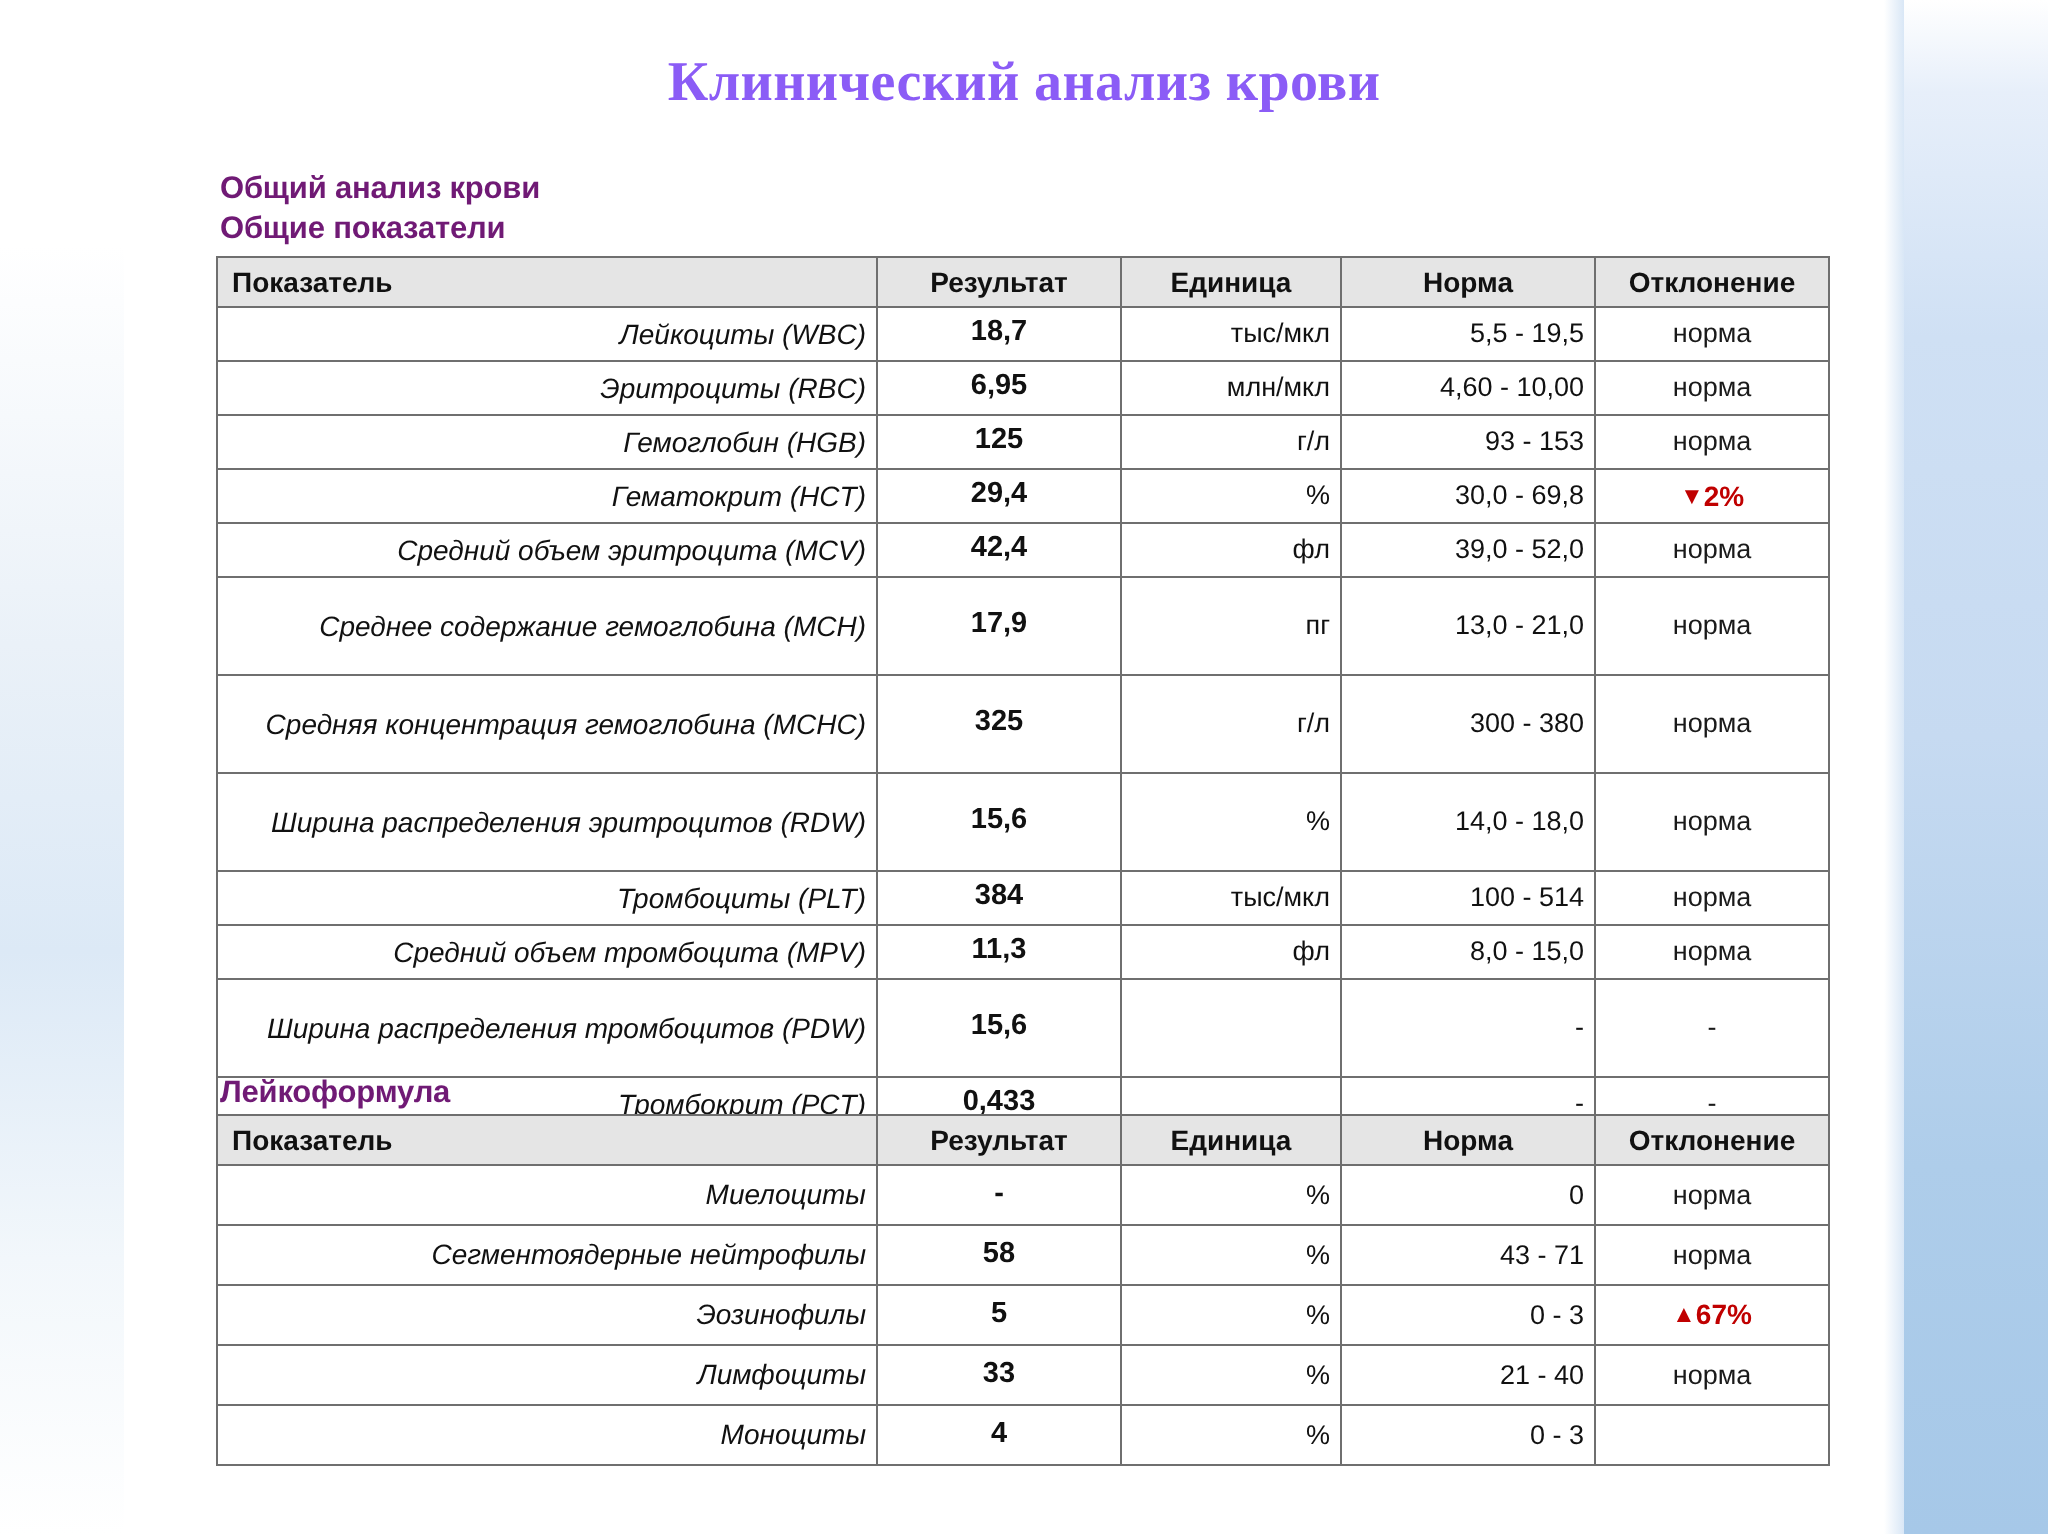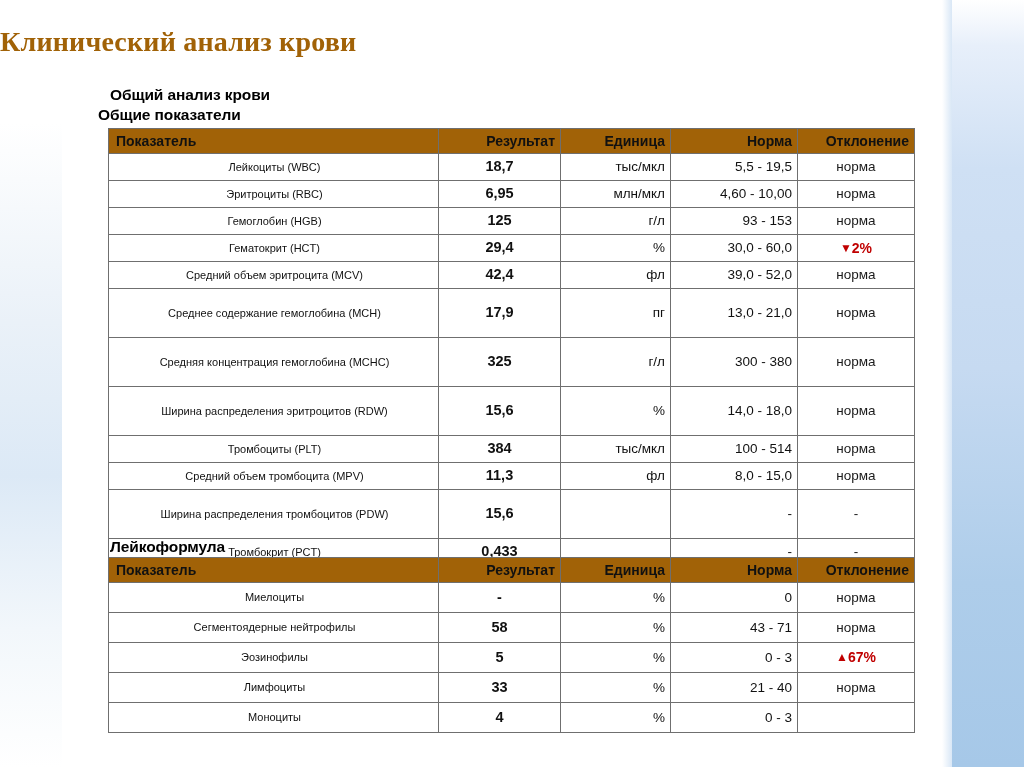--- a/index.html
+++ b/index.html
@@ -56,39 +56,39 @@
     z-index: 2;
     width: 1024px;
     height: 767px;
   }
 
   
   #doc-title {
     position: absolute;
     left: 0; top: 26px;
     width: 1024px;
-    text-align: left;
+    text-align: center;
     font-family: "Liberation Serif", "DejaVu Serif", serif;
     font-weight: bold;
     font-size: 28px;
-    color: #a16207;
+    color: #8b5cf6;
     letter-spacing: 0.2px;
   }
 
   
   .section-caption {
     position: absolute;
     font-weight: bold;
     font-size: 15.5px;
-    color: #000000;
+    color: #701a75;
     white-space: nowrap;
     letter-spacing: -0.1px;
   }
   #caption-oak-1   { left: 110px; top: 86px; }
-  #caption-oak-2   { left: 98px; top: 106px; }
+  #caption-oak-2   { left: 110px; top: 106px; }
   #caption-leuko   { left: 110px; top: 538px; }
 
   
   .lab-table {
     position: absolute;
     border-collapse: collapse;
     table-layout: fixed;
     background: #ffffff;
     font-size: 13.5px;
     color: #111111;
@@ -104,37 +104,38 @@
 
   .lab-table th,
   .lab-table td {
     border: 1px solid #6f6f6f;
     padding: 2px 5px;
     vertical-align: middle;
     line-height: 1.18;
   }
 
   .lab-table thead th {
-    background: #a16207;
+    background: #e5e5e5;
     font-weight: bold;
     font-size: 14px;
     height: 22px;
     padding-top: 1px;
     padding-bottom: 1px;
   }
   th.h-name { text-align: left;   padding-left: 7px; }
   th.h-res,
   th.h-unit,
   th.h-norm,
-  th.h-dev  { text-align: right; }
+  th.h-dev  { text-align: center; }
 
   td.cell-name {
-    text-align: center;
+    text-align: right;
     padding-left: 7px;
-    font-size: 11px;
+    font-size: 14px;
+    font-style: italic;
   }
   td.cell-res {
     text-align: center;
     font-weight: bold;
     font-size: 14.5px;
   }
   td.cell-unit,
   td.cell-norm {
     text-align: right;
     font-size: 13.5px;
@@ -212,21 +213,21 @@
           <td class="cell-name">Гемоглобин (HGB)</td>
           <td class="cell-res">125</td>
           <td class="cell-unit">г/л</td>
           <td class="cell-norm">93 - 153</td>
           <td class="cell-dev"><span class="dev-normal">норма</span></td>
         </tr>
         <tr class="r-std">
           <td class="cell-name">Гематокрит (HCT)</td>
           <td class="cell-res">29,4</td>
           <td class="cell-unit">%</td>
-          <td class="cell-norm">30,0 - 60,0</td>
+          <td class="cell-norm">30,0 - 69,8</td>
           <td class="cell-dev"><span class="dev-low"><span class="arrow">▼</span><span>2%</span></span></td>
         </tr>
         <tr class="r-std">
           <td class="cell-name">Средний объем эритроцита (MCV)</td>
           <td class="cell-res">42,4</td>
           <td class="cell-unit">фл</td>
           <td class="cell-norm">39,0 - 52,0</td>
           <td class="cell-dev"><span class="dev-normal">норма</span></td>
         </tr>
         <tr class="r-tall">

